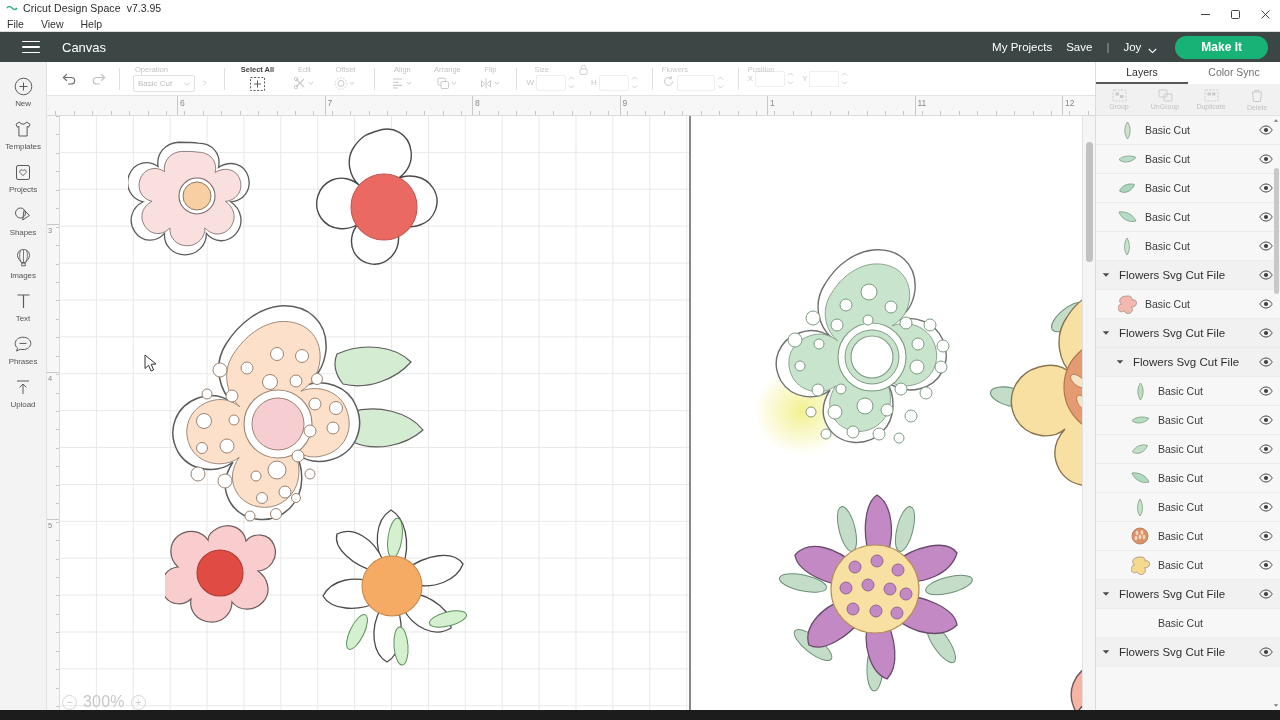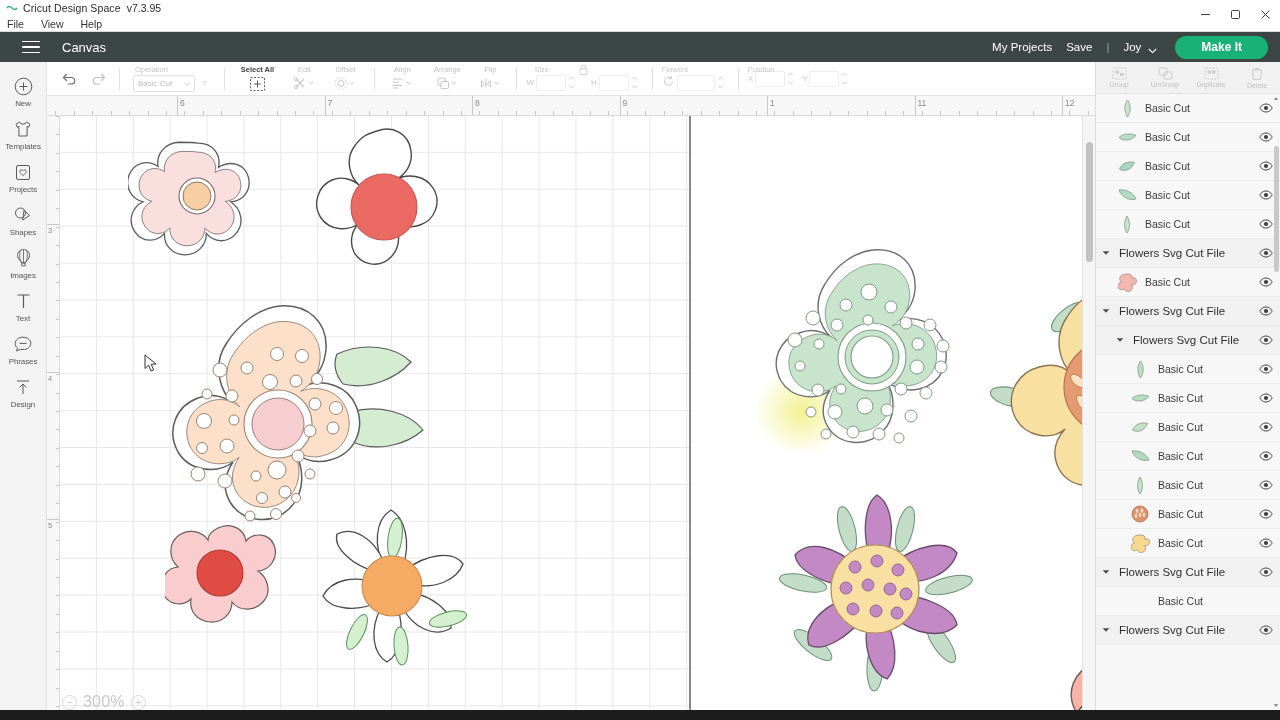--- a/index.html
+++ b/index.html
@@ -303,21 +303,21 @@
       </span>
       <span class="rail-lbl">Phrases</span>
     </div>
     <div class="rail-item">
       <span class="rail-ico">
         <svg width="18" height="19" viewBox="0 0 18 19">
             <path d="M3 3h12" stroke="#5a5a5a" stroke-width="1"></path>
             <path d="M9 16V6.5M9 6l-3.4 3.4M9 6l3.4 3.4" stroke="#5a5a5a" stroke-width="1" fill="none"></path>
           </svg>
       </span>
-      <span class="rail-lbl">Design</span>
+      <span class="rail-lbl">Upload</span>
     </div>
   </div>
 
   <div class="center">
 
     <div class="toolbar">
       <span class="tb-icon dark">
         <svg width="17" height="15" viewBox="0 0 17 15">
             <path d="M4.5 6.5H11c2.3 0 3.7 1.3 3.7 3.2 0 2-1.4 3.3-3.7 3.3H8" stroke="#6d6d6d" stroke-width="1.2" fill="none"></path>
             <path d="M6.8 3.2L3.4 6.5l3.4 3.3" stroke="#6d6d6d" stroke-width="1.2" fill="none"></path>
@@ -843,20 +843,24 @@
         <span class="zbtn">+</span>
       </div>
 
       <div class="sb-v">
         <span class="thumb"></span>
       </div>
     </div>
   </div>
 
   <div class="rpanel">
+    <div class="rp-tabs">
+      <span class="rp-tab active">Layers</span>
+      <span class="rp-tab">Color Sync</span>
+    </div>
 
     <div class="rp-actions">
       <div class="rp-act">
         <svg width="15" height="13" viewBox="0 0 15 13">
             <rect x="1" y="1" width="13" height="11" rx="1" stroke="#cbcbcb" stroke-width="1" fill="none" stroke-dasharray="2 1.4"></rect>
             <rect x="3.5" y="3.5" width="3.5" height="3" fill="#cbcbcb"></rect>
             <rect x="8" y="6" width="3.5" height="3" fill="#cbcbcb"></rect>
           </svg>
         <span class="rp-act-lbl">Group</span>
       </div>

